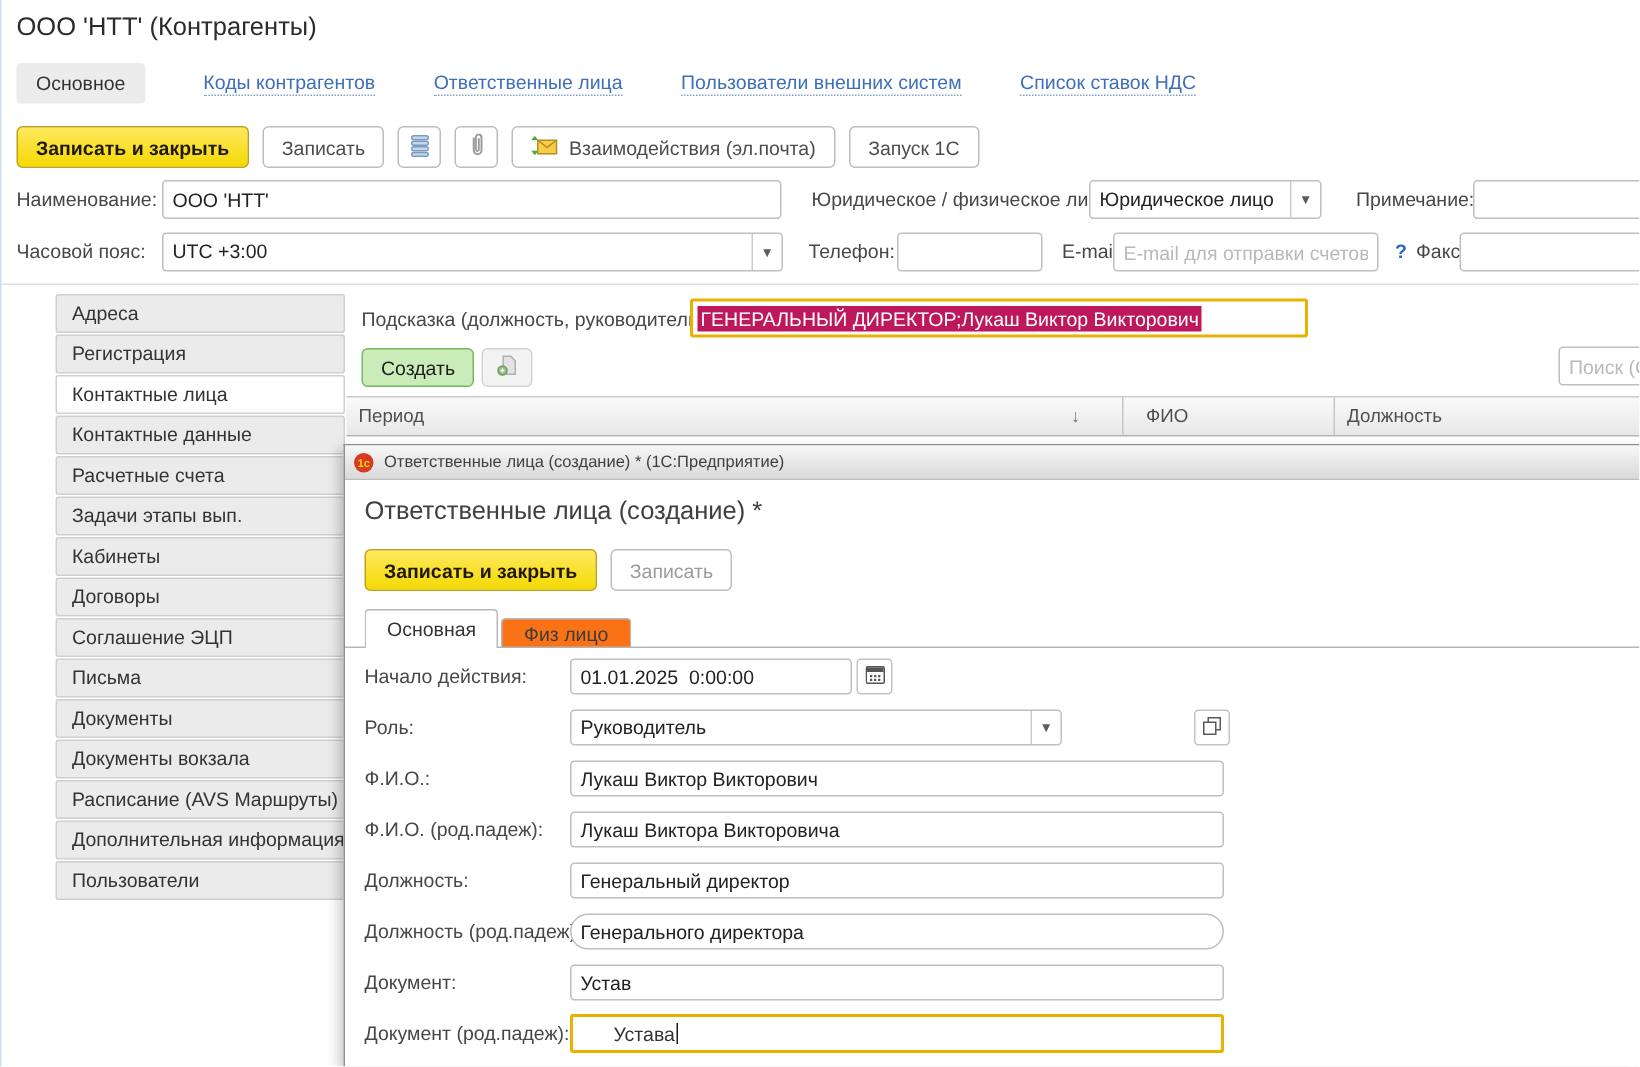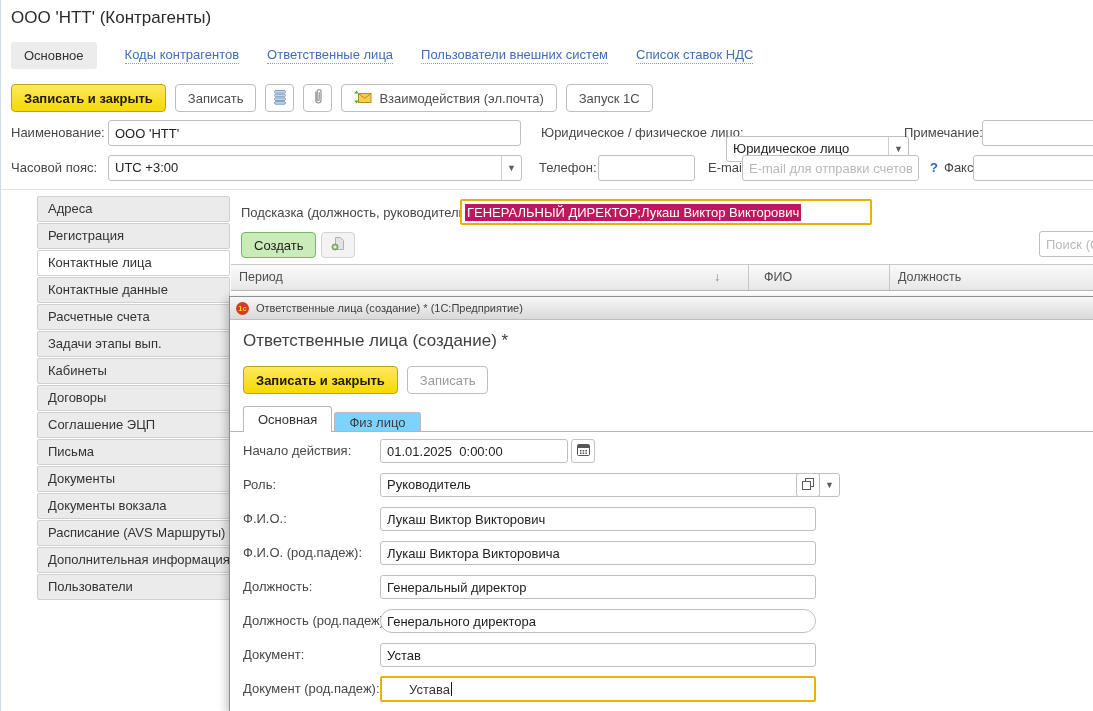--- a/index.html
+++ b/index.html
@@ -4,21 +4,21 @@
 <style>
   html,body{margin:0;padding:0;background:#fff;}
   #root{
     position:relative;width:1093px;height:711px;overflow:hidden;
     background:#fff;border-left:1px solid #cfdcea;box-sizing:border-box;
     font-family:"Liberation Sans", sans-serif;font-size:13px;color:#333;
   }
   .abs{position:absolute;}
   
   .page-title{font-size:17px;color:#2b2b2b;}
-  .nav-row{display:flex;align-items:center;gap:28px;}
+  .nav-row{display:flex;align-items:center;gap:39px;}
   .nav-tab{background:#ececec;border-radius:3px;padding:6px 13px;color:#333;cursor:default;}
   .nav-link{color:#3e6fb8;border-bottom:1px dotted #7f9fd0;padding-bottom:1px;cursor:pointer;line-height:15px;}
   
   .btn{display:inline-flex;align-items:center;gap:7px;background:#fff;border:1px solid #bdbdbd;
        border-radius:4px;padding:0 12px;height:28px;font-size:13px;color:#4d4d4d;box-sizing:border-box;cursor:pointer;}
   .btn-yellow{background:linear-gradient(#ffe95e,#f4d903);border:1px solid #c2a113;font-weight:bold;color:#201900;}
   .btn-gray-text{color:#9a9a9a;}
   .icon-btn{width:29px;height:28px;padding:0;justify-content:center;}
   .toolbar{display:flex;align-items:center;gap:9px;}
   
@@ -54,21 +54,21 @@
           box-shadow:-3px 3px 8px rgba(0,0,0,.22);box-sizing:border-box;}
   .dlg-titlebar{height:22px;background:linear-gradient(#f7f7f7,#d9d9d9);border-bottom:1px solid #bdbdbd;
                 display:flex;align-items:center;gap:7px;padding-left:6px;cursor:default;}
   .logo1c{width:13px;height:13px;border-radius:50%;background:#d63a23;color:#ffd400;font-size:7.5px;
           font-weight:bold;display:flex;align-items:center;justify-content:center;}
   .dlg-title{font-size:11px;color:#3f3f3f;white-space:nowrap;}
   .dlg-heading{font-size:17px;color:#404040;white-space:nowrap;}
   .tab{display:inline-flex;align-items:center;box-sizing:border-box;border:1px solid #b9b9b9;border-bottom:none;
        border-radius:3px 3px 0 0;padding:0 14px;cursor:pointer;}
   .tab.active{background:#fff;height:26px;position:relative;z-index:2;}
-  .tab.inactive{background:#7dd3fc;height:20px;color:#3c3c3c;}
+  .tab.inactive{background:#f97316;height:20px;color:#3c3c3c;}
   .tabline{height:1px;background:#b5b5b5;}
   .dlg-lbl{position:absolute;line-height:24px;color:#474747;white-space:nowrap;}
   .caret{display:inline-block;width:1px;height:14px;background:#1a1a1a;margin-left:1px;}
   .sq-btn{position:absolute;width:24px;height:24px;border:1px solid #c2c2c2;border-radius:3px;background:#fff;
           display:flex;align-items:center;justify-content:center;box-sizing:border-box;cursor:pointer;}
 </style>
 </head>
 <body>
 
 <div id="root">
@@ -109,21 +109,21 @@
             <path d="M4.5 3.5 L10.7 8.3 L17 3.5" fill="none" stroke="#b98d1e"></path>
           </svg></span>
       <span>Взаимодействия (эл.почта)</span>
     </button>
     <button class="btn">Запуск 1С</button>
   </div>
 
   <div class="abs lbl" style="left:10px;top:120px;">Наименование:</div>
   <input class="txt" style="left: 107px; top: 120px; width: 413px;" value="ООО 'НТТ'">
   <div class="abs lbl" style="left:540px;top:120px;">Юридическое / физическое лицо:</div>
-  <div class="combo" style="left:725px;top:120px;width:183px;margin-top:16px;">
+  <div class="combo" style="left:725px;top:120px;width:155px;">
     <span class="val">Юридическое лицо</span>
     <span class="arr">▼</span>
   </div>
   <div class="abs lbl" style="left:903px;top:120px;">Примечание:</div>
   <input class="txt" style="left: 981px; top: 120px; width: 140px;">
 
   <div class="abs lbl" style="left:10px;top:155px;">Часовой пояс:</div>
   <div class="combo" style="left:107px;top:155px;width:414px;">
     <span class="val">UTC +3:00</span>
     <span class="arr">▼</span>
@@ -208,21 +208,21 @@
               <rect x="5.7" y="7" width="1.5" height="1.5"></rect>
               <rect x="8.4" y="7" width="1.5" height="1.5"></rect>
               <rect x="3" y="9.5" width="1.5" height="1.5"></rect>
               <rect x="5.7" y="9.5" width="1.5" height="1.5"></rect>
               <rect x="8.4" y="9.5" width="1.5" height="1.5"></rect>
             </g>
           </svg></span>
     </button>
 
     <div class="dlg-lbl" style="left:13px;top:176px;">Роль:</div>
-    <div class="combo" style="left:150px;top:176px;width:460px;height:24px;">
+    <div class="combo" style="left:150px;top:176px;width:328px;height:24px;">
       <span class="val" style="line-height:22px;">Руководитель</span>
       <span class="arr">▼</span>
     </div>
     <button class="sq-btn" style="left:566px;top:176px;">
       <span><svg width="12" height="12" viewBox="0 0 12 12">
             <rect x="3.5" y="0.5" width="8" height="8" fill="#fff" stroke="#5a5a5a"></rect>
             <rect x="0.5" y="3.5" width="8" height="8" fill="#fff" stroke="#5a5a5a"></rect>
           </svg></span>
     </button>
 

